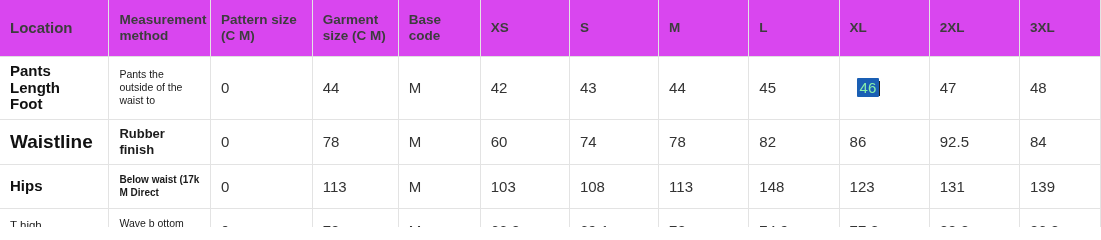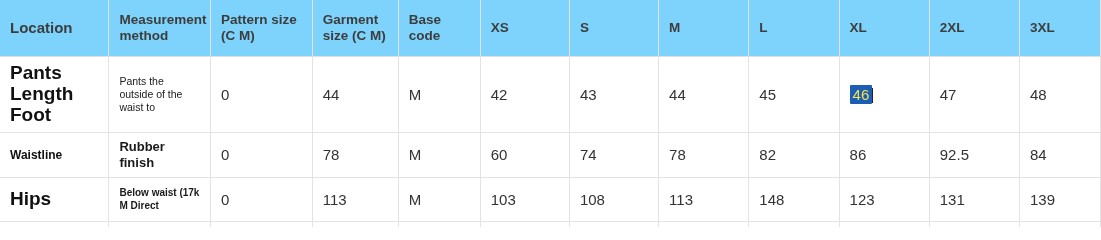--- a/index.html
+++ b/index.html
@@ -22,21 +22,21 @@
   table.size-table th,
   table.size-table td {
     border-right: 1px solid #e3e3e3;
     border-bottom: 1px solid #e3e3e3;
     vertical-align: middle;
     text-align: left;
     padding: 6px 10px;
     background: #ffffff;
   }
   table.size-table thead th {
-    background: #7dd3fc;
+    background: #d946ef;
     color: #3d3d3d;
     font-size: 13.5px;
     font-weight: bold;
     height: 40px;
     line-height: 1.15;
     padding-top: 8px;
     padding-bottom: 8px;
     border-bottom: 1px solid #e0e0e0;
   }
   table.size-table thead th:first-child {
@@ -46,41 +46,42 @@
     font-size: 15px;
     color: #333333;
   }
   tbody tr { height: 44px; }
 
   
   td.loc {
     font-weight: bold;
     color: #111111;
   }
-  td.loc-big { font-size: 19px; line-height: 1.1; }
-  td.loc-mid { font-size: 12px; }
+  td.loc-big { font-size: 15px; line-height: 1.1; }
+  td.loc-mid { font-size: 19px; }
   td.loc-small { font-size: 11.5px; font-weight: normal; color: #222; }
 
   
   td.meth {
     font-size: 10.5px;
     color: #1a1a1a;
     line-height: 1.25;
   }
   td.meth-bold { font-weight: bold; font-size: 13px; }
   td.meth-b2 { font-weight: bold; font-size: 10px; line-height: 1.25; }
 
   td.num { font-size: 15px; color: #333; }
 
   .selected {
     background: #1a5fb4;
-    color: #fde047;
+    color: #86efac;
     padding: 1px 3px;
     display: inline-block;
     border-radius: 1px;
+    margin-left: 7px;
   }
   .sel-cell { position: relative; }
   .sel-cell .caret {
     display: inline-block;
     width: 1px;
     height: 15px;
     background: #222;
     vertical-align: -3px;
     margin-left: 0px;
   }

